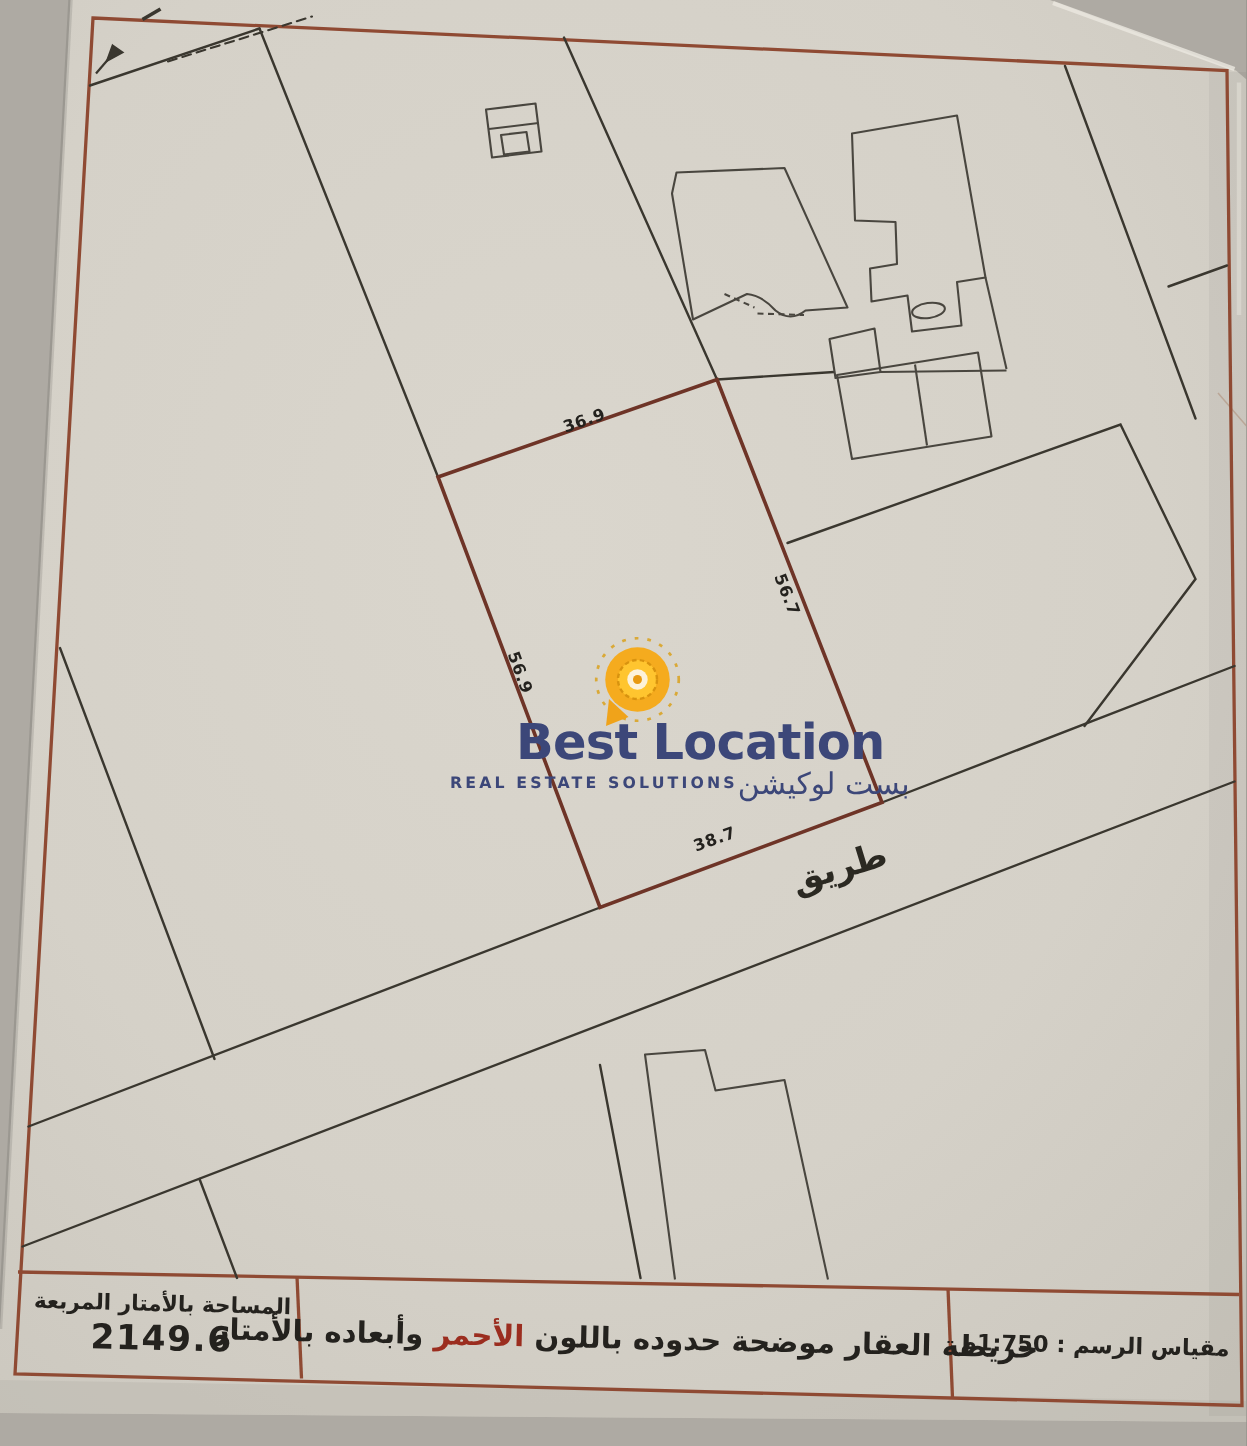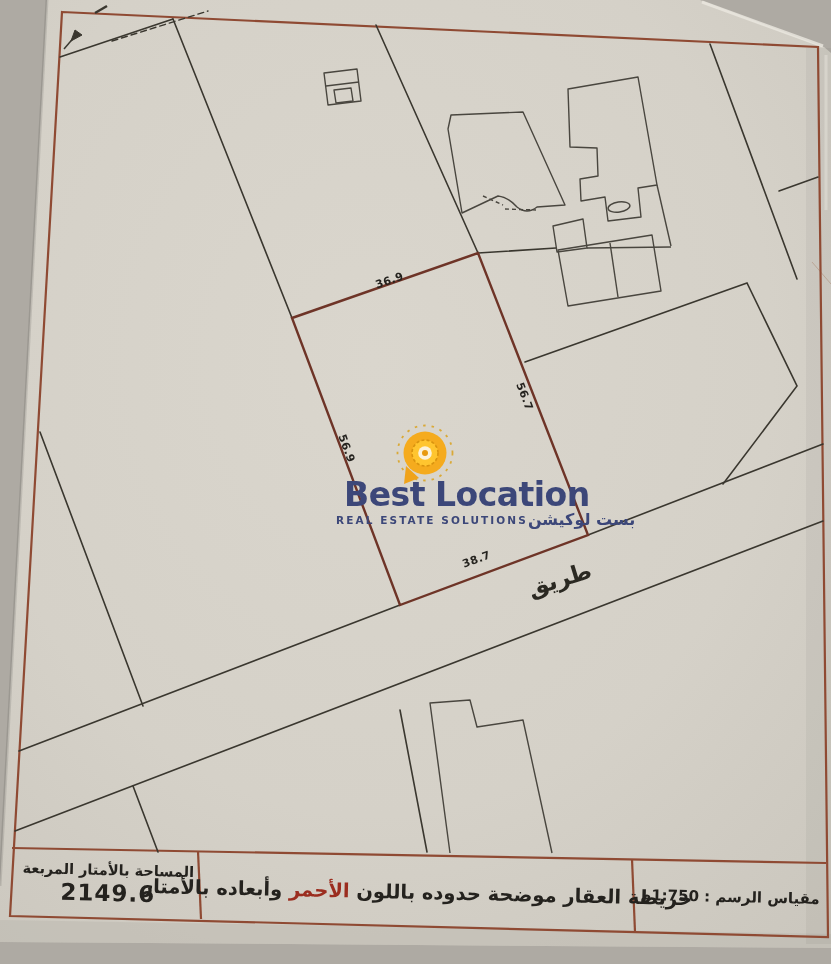--- a/index.html
+++ b/index.html
@@ -7,21 +7,21 @@
          background:#aeaaa3;font-family:"DejaVu Sans",sans-serif;}
   .stage svg{position:absolute;left:0;top:0;}
   .abs{position:absolute;}
   .dim{font-size:11px;font-weight:700;color:#24221e;letter-spacing:.5px;white-space:nowrap;}
   .road{font-size:23px;font-weight:600;color:#2b2922;white-space:nowrap;}
   .brand-text{width:230px;text-align:center;color:#3c4779;font-size:33px;line-height:34px;white-space:nowrap;letter-spacing:-.5px;}
   .brand-text .w1{font-weight:700;}
   .brand-text .w2{font-weight:800;}
   .tagrow{width:198px;display:flex;justify-content:space-between;align-items:center;color:#3c4779;}
   .tag-en{font-size:10.5px;font-weight:700;letter-spacing:2.1px;white-space:nowrap;}
-  .tag-ar{font-size:16px;font-weight:700;white-space:nowrap;}
+  .tag-ar{font-size:20px;font-weight:400;white-space:nowrap;}
   .cell{display:flex;align-items:center;justify-content:center;color:#24221e;text-align:center;}
   .area-box{flex-direction:column;width:180px;height:62px;}
   .area-title{font-size:14.5px;font-weight:700;line-height:20px;}
   .area-value{font-size:23px;font-weight:700;letter-spacing:1px;line-height:26px;}
   .note{width:430px;height:70px;font-size:19.5px;font-weight:700;white-space:nowrap;}
   .note .hl{color:#9b2d1f;}
   .scale{width:188px;height:62px;font-size:15px;font-weight:700;white-space:nowrap;}
 </style>
 </head>
 <body>
@@ -116,21 +116,21 @@
       <polygon points="12,42 25,54 10,60" fill="#f0a31a"></polygon>
       <circle cx="31" cy="29" r="21.5" fill="#f5ab1e"></circle>
       <circle cx="31" cy="29" r="13" fill="#ffc52f" stroke="#d8930f" stroke-width="1.6" stroke-dasharray="3 2.2"></circle>
       <circle cx="31" cy="29" r="6.8" fill="#fdf2d9"></circle>
       <circle cx="31" cy="29" r="3" fill="#e8990f"></circle>
     </svg>
     <div class="abs brand-text" style="left:300px;top:478px;margin-left:44px;">
       <span class="w1">Best</span>
       <span class="w2">Location</span>
     </div>
-    <div class="abs tagrow" style="left:336px;top:510px;">
+    <div class="abs tagrow" style="left:300px;top:510px;">
       <span class="tag-en">REAL ESTATE SOLUTIONS</span>
       <span class="tag-ar">بست لوكيشن</span>
     </div>
   </div>
 
   <div class="abs cell area-box" dir="rtl" style="left:18px;top:852px;transform:rotate(1.4deg);">
     <div class="area-title">المساحة بالأمتار المربعة</div>
     <div class="area-value">2149.6</div>
   </div>
   <div class="abs cell note" dir="rtl" style="left:202px;top:857px;transform:rotate(1.3deg);">

